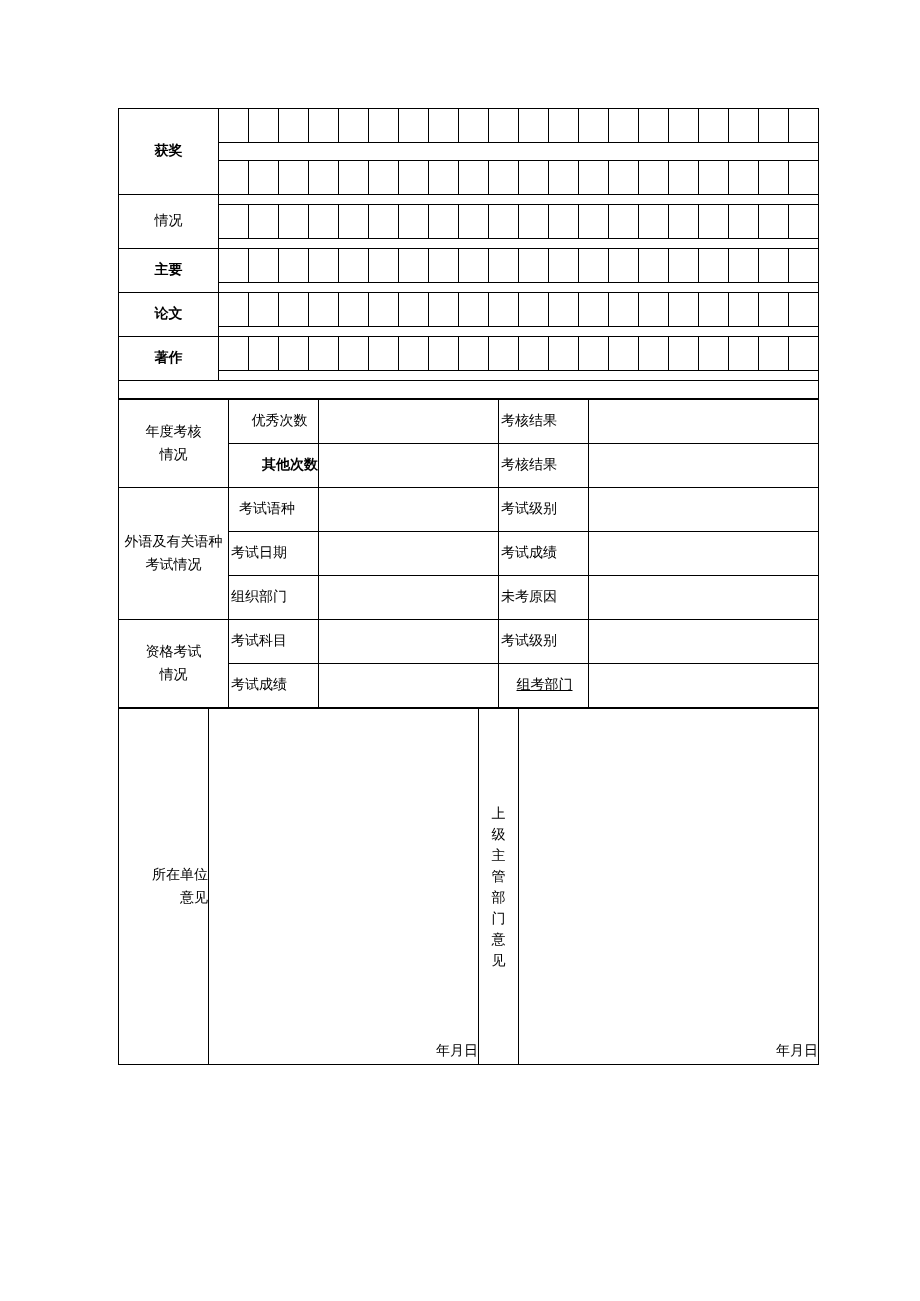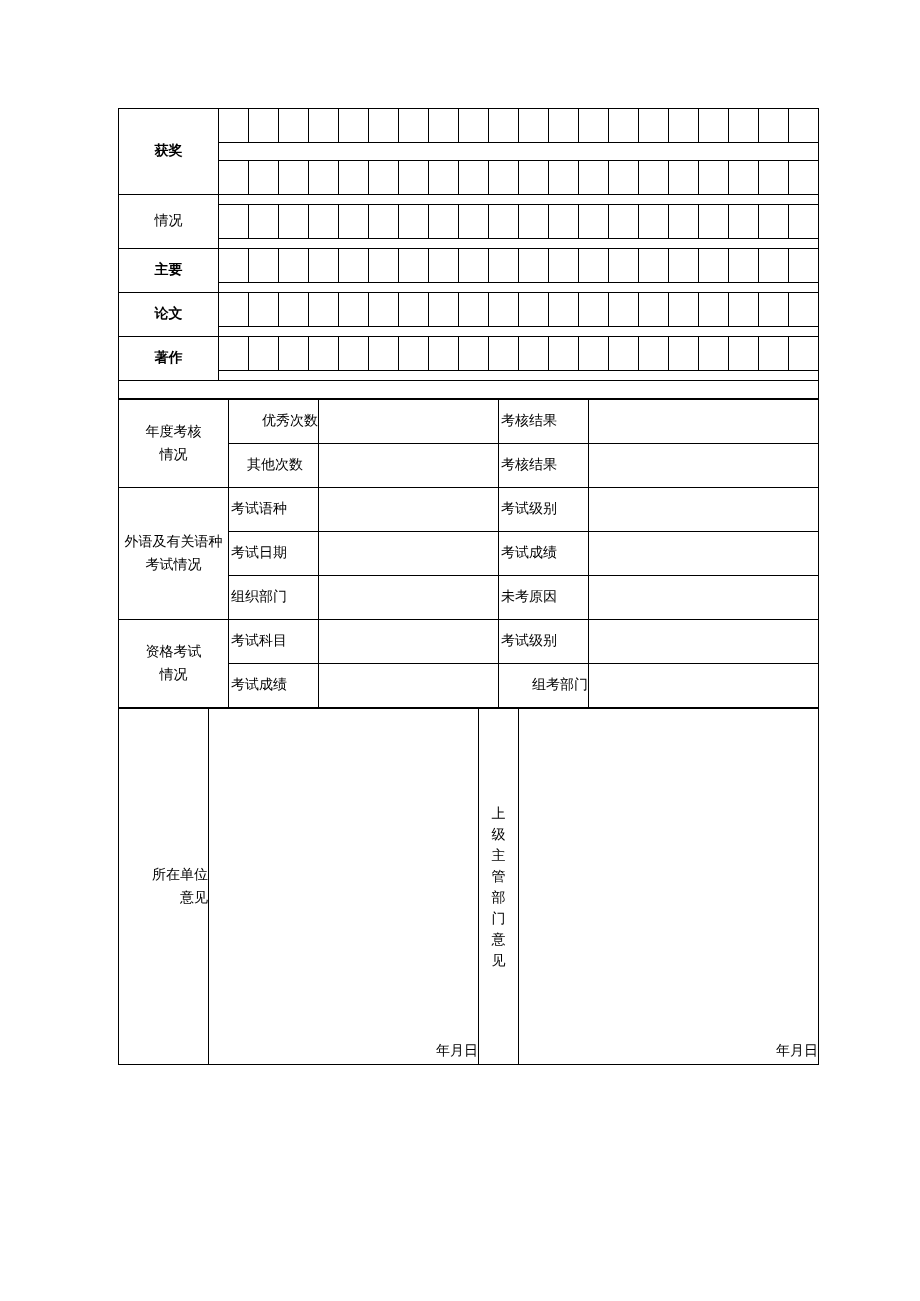--- a/index.html
+++ b/index.html
@@ -260,36 +260,36 @@
   <col style="width:90px">
   <col style="width:180px">
   <col style="width:90px">
   <col style="width:230px">
 </colgroup>
 
 <tbody>
         <tr class="h44">
   <td rowspan="2" class="label" style="white-space:pre-line;">年度考核
 情况</td>
-  <td class="label" style="text-align:right;padding-left:12px;">优秀次数</td>
+  <td class="label" style="text-align:center;padding-left:12px;">优秀次数</td>
   <td></td>
   <td class="label" style="text-align:left;padding-left:2px;">考核结果</td>
   <td></td>
 </tr>
 <tr class="h44">
-  <td class="label" style="text-align:left;padding-left:18px;">其他次数</td>
+  <td class="label" style="text-align:right;padding-left:18px;font-weight:bold;">其他次数</td>
   <td></td>
   <td class="label" style="text-align:left;padding-left:2px;">考核结果</td>
   <td></td>
 </tr>
 
 <tr class="h44">
   <td rowspan="3" class="label" style="white-space:pre-line;">外语及有关语种
 考试情况</td>
-  <td class="label" style="text-align:left;padding-left:2px;">考试语种</td>
+  <td class="label" style="text-align:left;padding-left:10px;">考试语种</td>
   <td></td>
   <td class="label" style="text-align:left;padding-left:2px;">考试级别</td>
   <td></td>
 </tr>
 <tr class="h44">
   <td class="label" style="text-align:left;padding-left:2px;">考试日期</td>
   <td></td>
   <td class="label" style="text-align:left;padding-left:2px;">考试成绩</td>
   <td></td>
 </tr>
@@ -304,21 +304,21 @@
   <td rowspan="2" class="label" style="white-space:pre-line;margin-left:36px;">资格考试
 情况</td>
   <td class="label" style="text-align:left;padding-left:2px;">考试科目</td>
   <td></td>
   <td class="label" style="text-align:left;padding-left:2px;">考试级别</td>
   <td></td>
 </tr>
 <tr class="h44">
   <td class="label" style="text-align:left;padding-left:2px;">考试成绩</td>
   <td></td>
-  <td class="label" style="text-align:right;padding-left:2px;">组考部门</td>
+  <td class="label" style="text-align:center;padding-left:2px;text-decoration:underline;">组考部门</td>
   <td></td>
 </tr>
 </tbody>
     </table>
 
 <table style="border-top:none;">
 <colgroup>
   <col style="width:90px">
   <col style="width:270px">
   <col style="width:40px">

